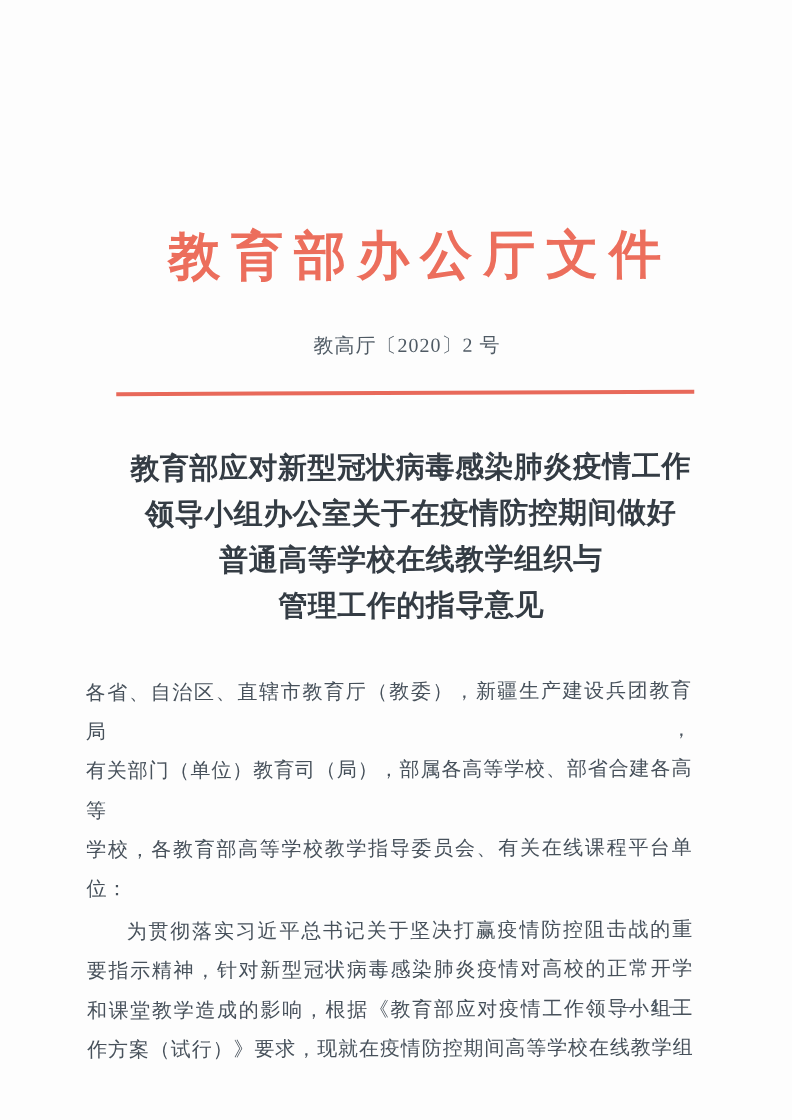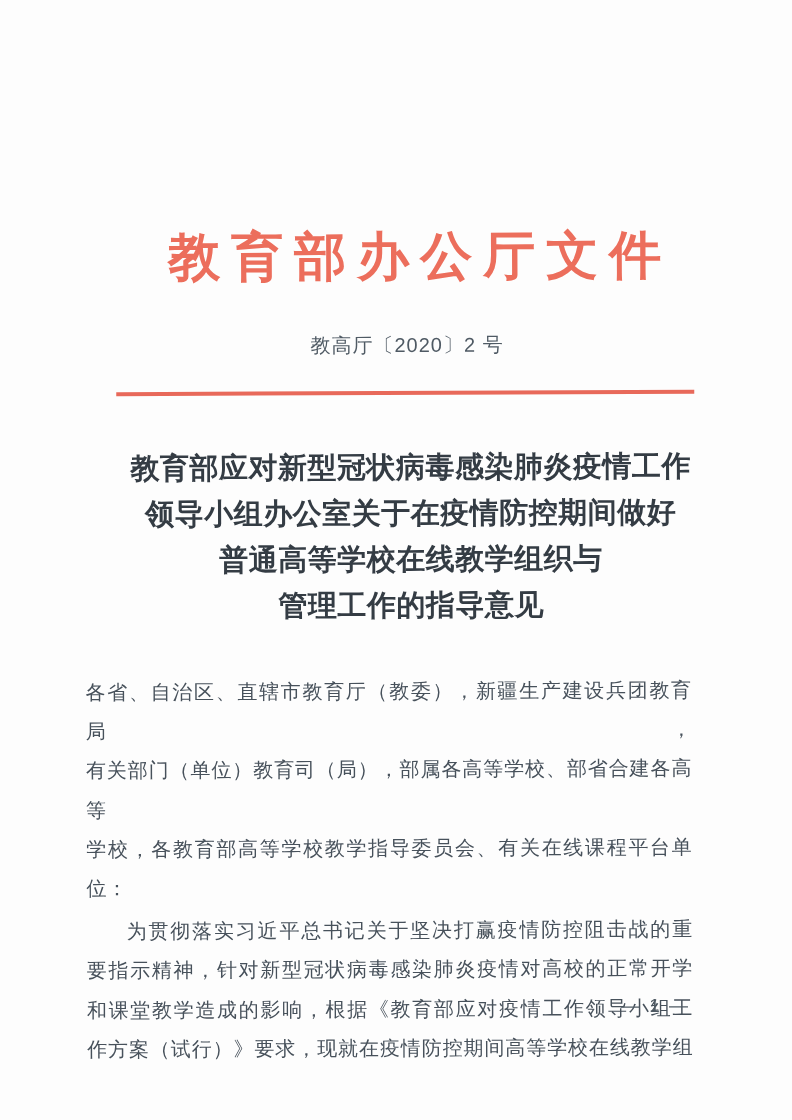--- a/index.html
+++ b/index.html
@@ -6,21 +6,21 @@
     margin: 0;
     padding: 0;
     background: #ffffff;
   }
   .page {
     position: relative;
     width: 792px;
     height: 1120px;
     background: #fdfdfd;
     overflow: hidden;
-    font-family: Liberation Sans, sans-serif;
+    font-family: Liberation Serif, serif;
   }
   .content {
     position: absolute;
     inset: 0;
     transform: rotate(-0.25deg);
     transform-origin: 50% 50%;
   }
   .masthead {
     position: absolute;
     top: 220px;

